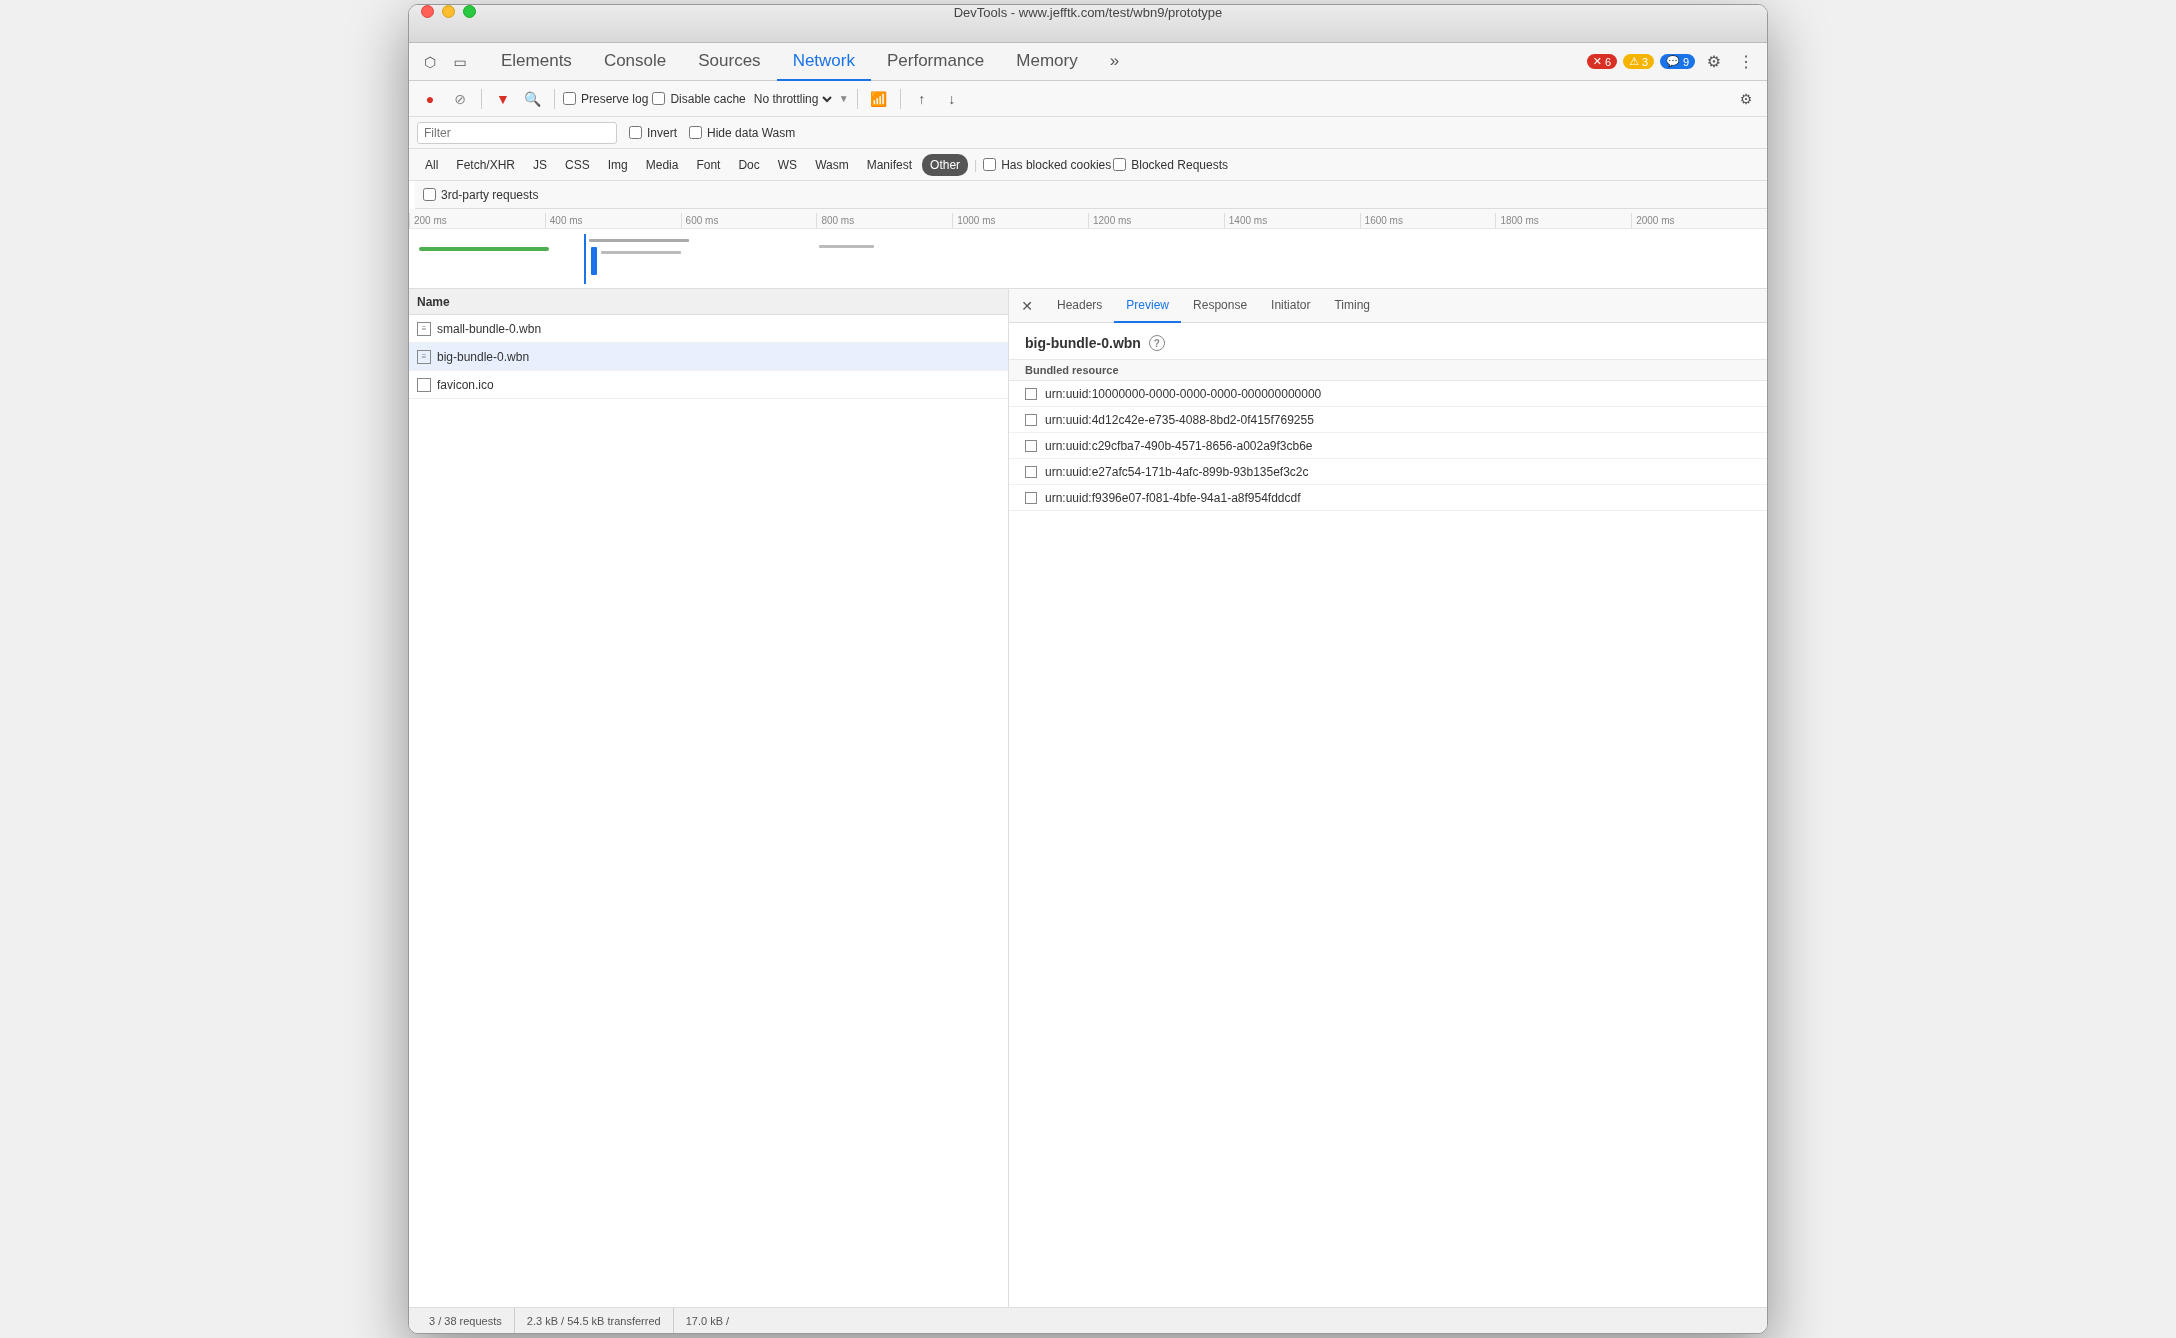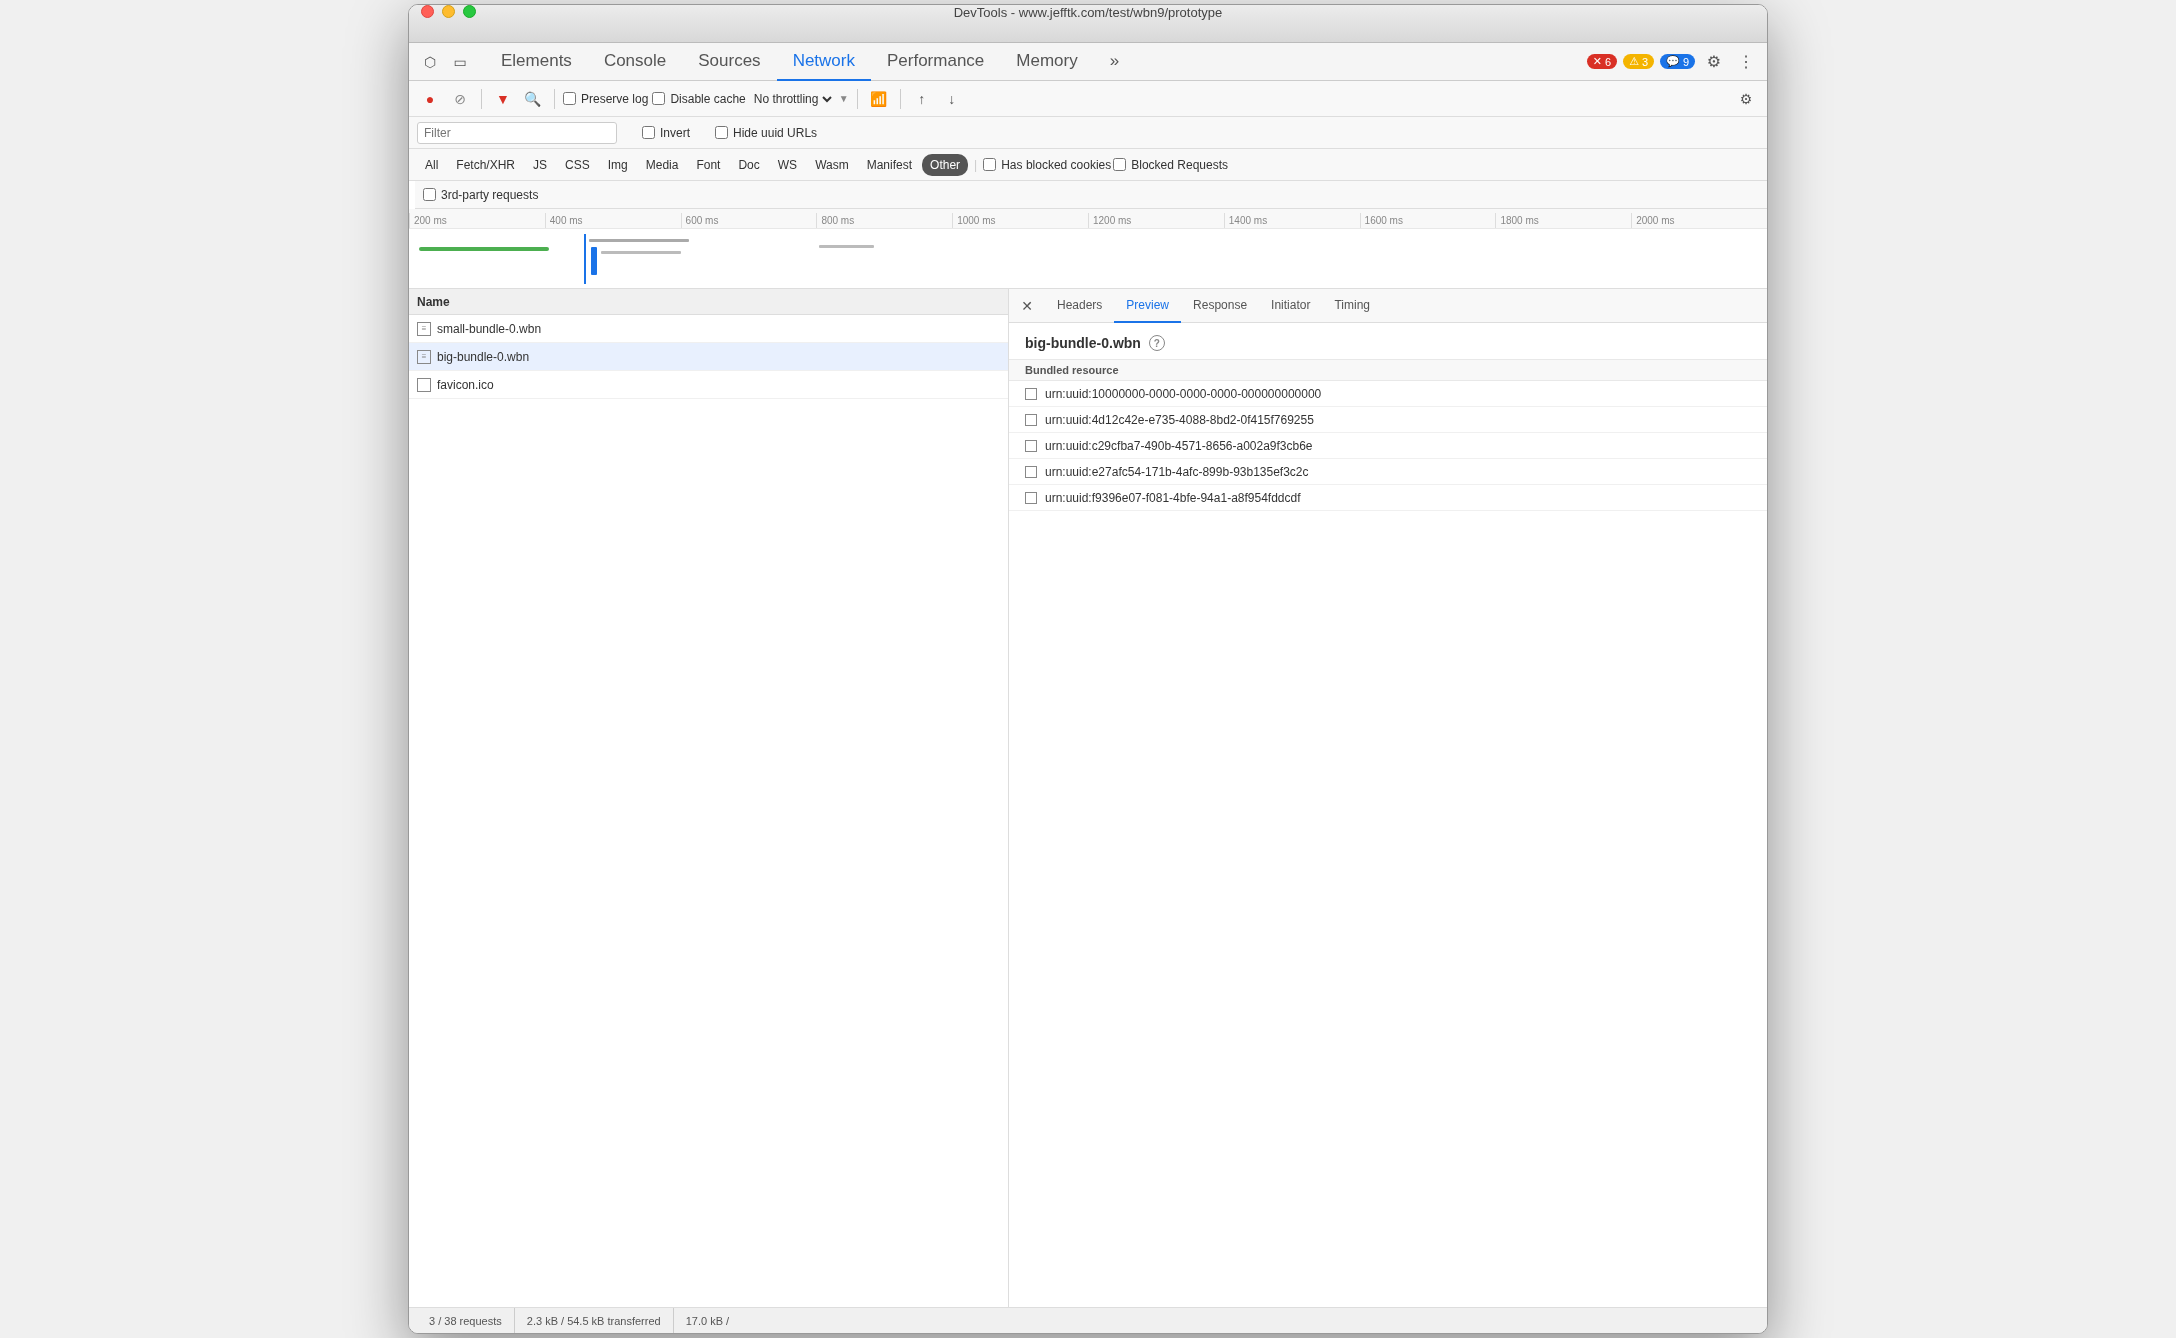--- a/index.html
+++ b/index.html
@@ -190,21 +190,21 @@
       border: none;
       background: transparent;
       color: #333;
       cursor: pointer;
     }
     .filter-row {
       display: flex;
       align-items: center;
       padding: 4px 8px;
       border-bottom: 1px solid #ddd;
-      gap: 25px;
+      gap: 12px;
       background: #f8f8f8;
       height: 32px;
     }
     .filter-input {
       width: 200px;
       height: 22px;
       border: 1px solid #ccc;
       border-radius: 3px;
       padding: 0 6px;
       font-size: 12px;
@@ -524,21 +524,21 @@
   </div>
 
   <div class="filter-row">
     <input class="filter-input" type="text" placeholder="Filter" style="">
     <label class="checkbox-label">
       <input type="checkbox" style="">
       <span>Invert</span>
     </label>
     <label class="checkbox-label">
       <input type="checkbox" style="">
-      <span>Hide uuid URLs</span>
+      <span>Hide data Wasm</span>
     </label>
   </div>
 
   <div class="type-filter-bar">
     <button class="type-btn">All</button>
     <button class="type-btn">Fetch/XHR</button>
     <button class="type-btn">JS</button>
     <button class="type-btn">CSS</button>
     <button class="type-btn">Img</button>
     <button class="type-btn">Media</button>

